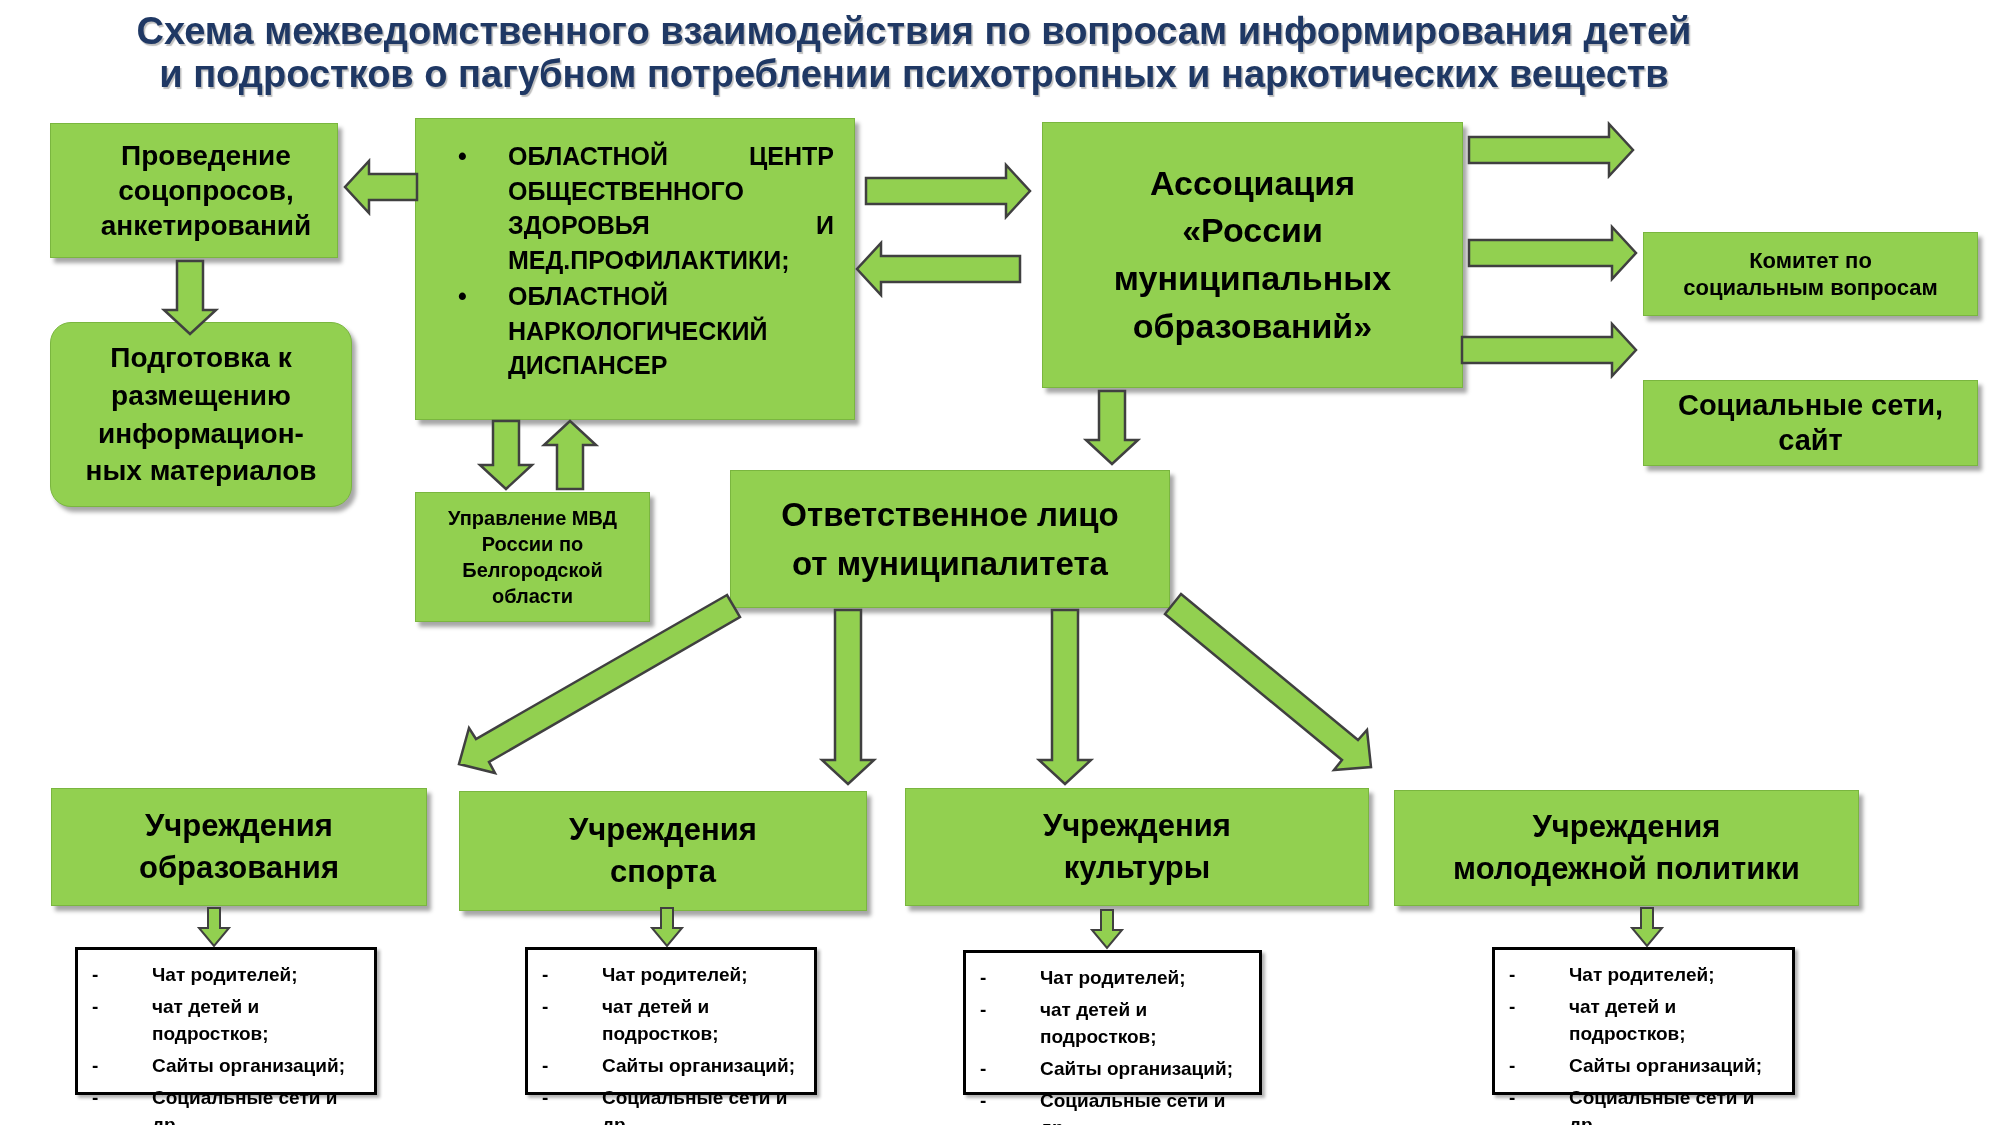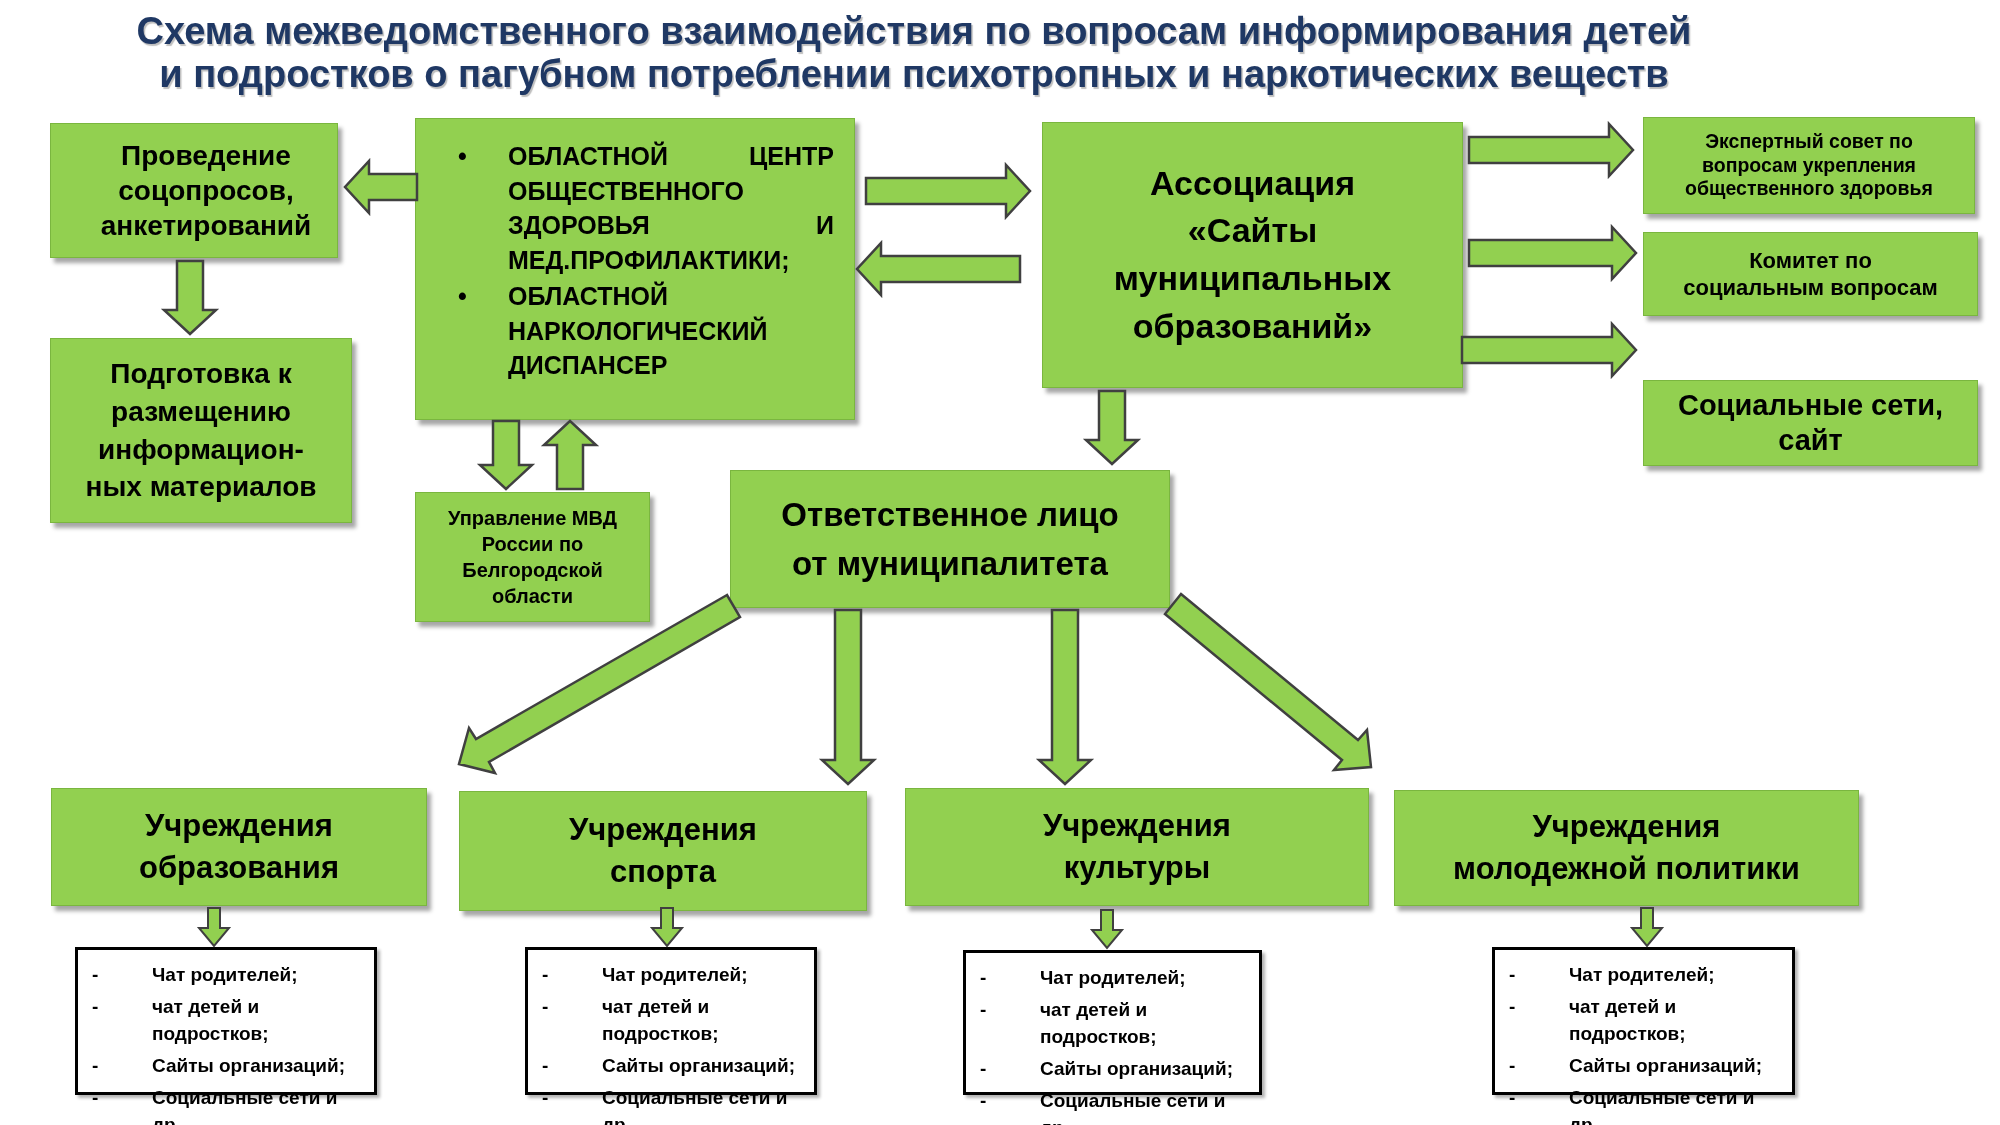--- a/index.html
+++ b/index.html
@@ -39,46 +39,43 @@
 
 <div class="canvas">
 
   <div class="title">Схема межведомственного взаимодействия по вопросам информирования детей
 и подростков о пагубном потреблении психотропных и наркотических веществ</div>
 
   <div class="gbox" style="left:50px;top:123px;width:288px;height:135px;font-size:28px;line-height:1.25;padding-left:24px;">Проведение
 соцопросов,
 анкетирований</div>
 
-  <div class="gbox" style="left:50px;top:338px;width:302px;height:185px;font-size:28px;line-height:1.35;">Подготовка к
+  <div class="gbox" style="left:50px;top:322px;width:302px;height:185px;font-size:28px;line-height:1.35;border-radius:21px;">Подготовка к
 размещению
 информацион-
 ных материалов</div>
 
   <div class="gbox left-just" style="left:415px;top:118px;width:440px;height:302px;font-size:25px;">
     <ul class="blist">
       <li class="bl-item">
         <span class="bullet">•</span>
         <span>ОБЛАСТНОЙ ЦЕНТР ОБЩЕСТВЕННОГО ЗДОРОВЬЯ И МЕД.ПРОФИЛАКТИКИ;</span>
       </li>
       <li class="bl-item">
         <span class="bullet">•</span>
         <span>ОБЛАСТНОЙ НАРКОЛОГИЧЕСКИЙ ДИСПАНСЕР</span>
       </li>
     </ul>
   </div>
 
   <div class="gbox" style="left:1042px;top:122px;width:421px;height:266px;font-size:34px;line-height:1.4;">Ассоциация
-«Сайты
+«России
 муниципальных
 образований»</div>
 
-  <div class="gbox" style="left:1643px;top:117px;width:332px;height:97px;font-size:19.5px;line-height:1.22;">Экспертный совет по
-вопросам укрепления
-общественного здоровья</div>
 
   <div class="gbox" style="left:1643px;top:232px;width:335px;height:84px;font-size:22px;line-height:1.25;">Комитет по
 социальным вопросам</div>
 
   <div class="gbox" style="left:1643px;top:340px;width:335px;height:86px;font-size:29px;line-height:1.2;margin-top:40px;">Социальные сети,
 сайт</div>
 
   <div class="gbox" style="left:415px;top:492px;width:235px;height:130px;font-size:20px;line-height:1.3;">Управление МВД
 России по
 Белгородской

